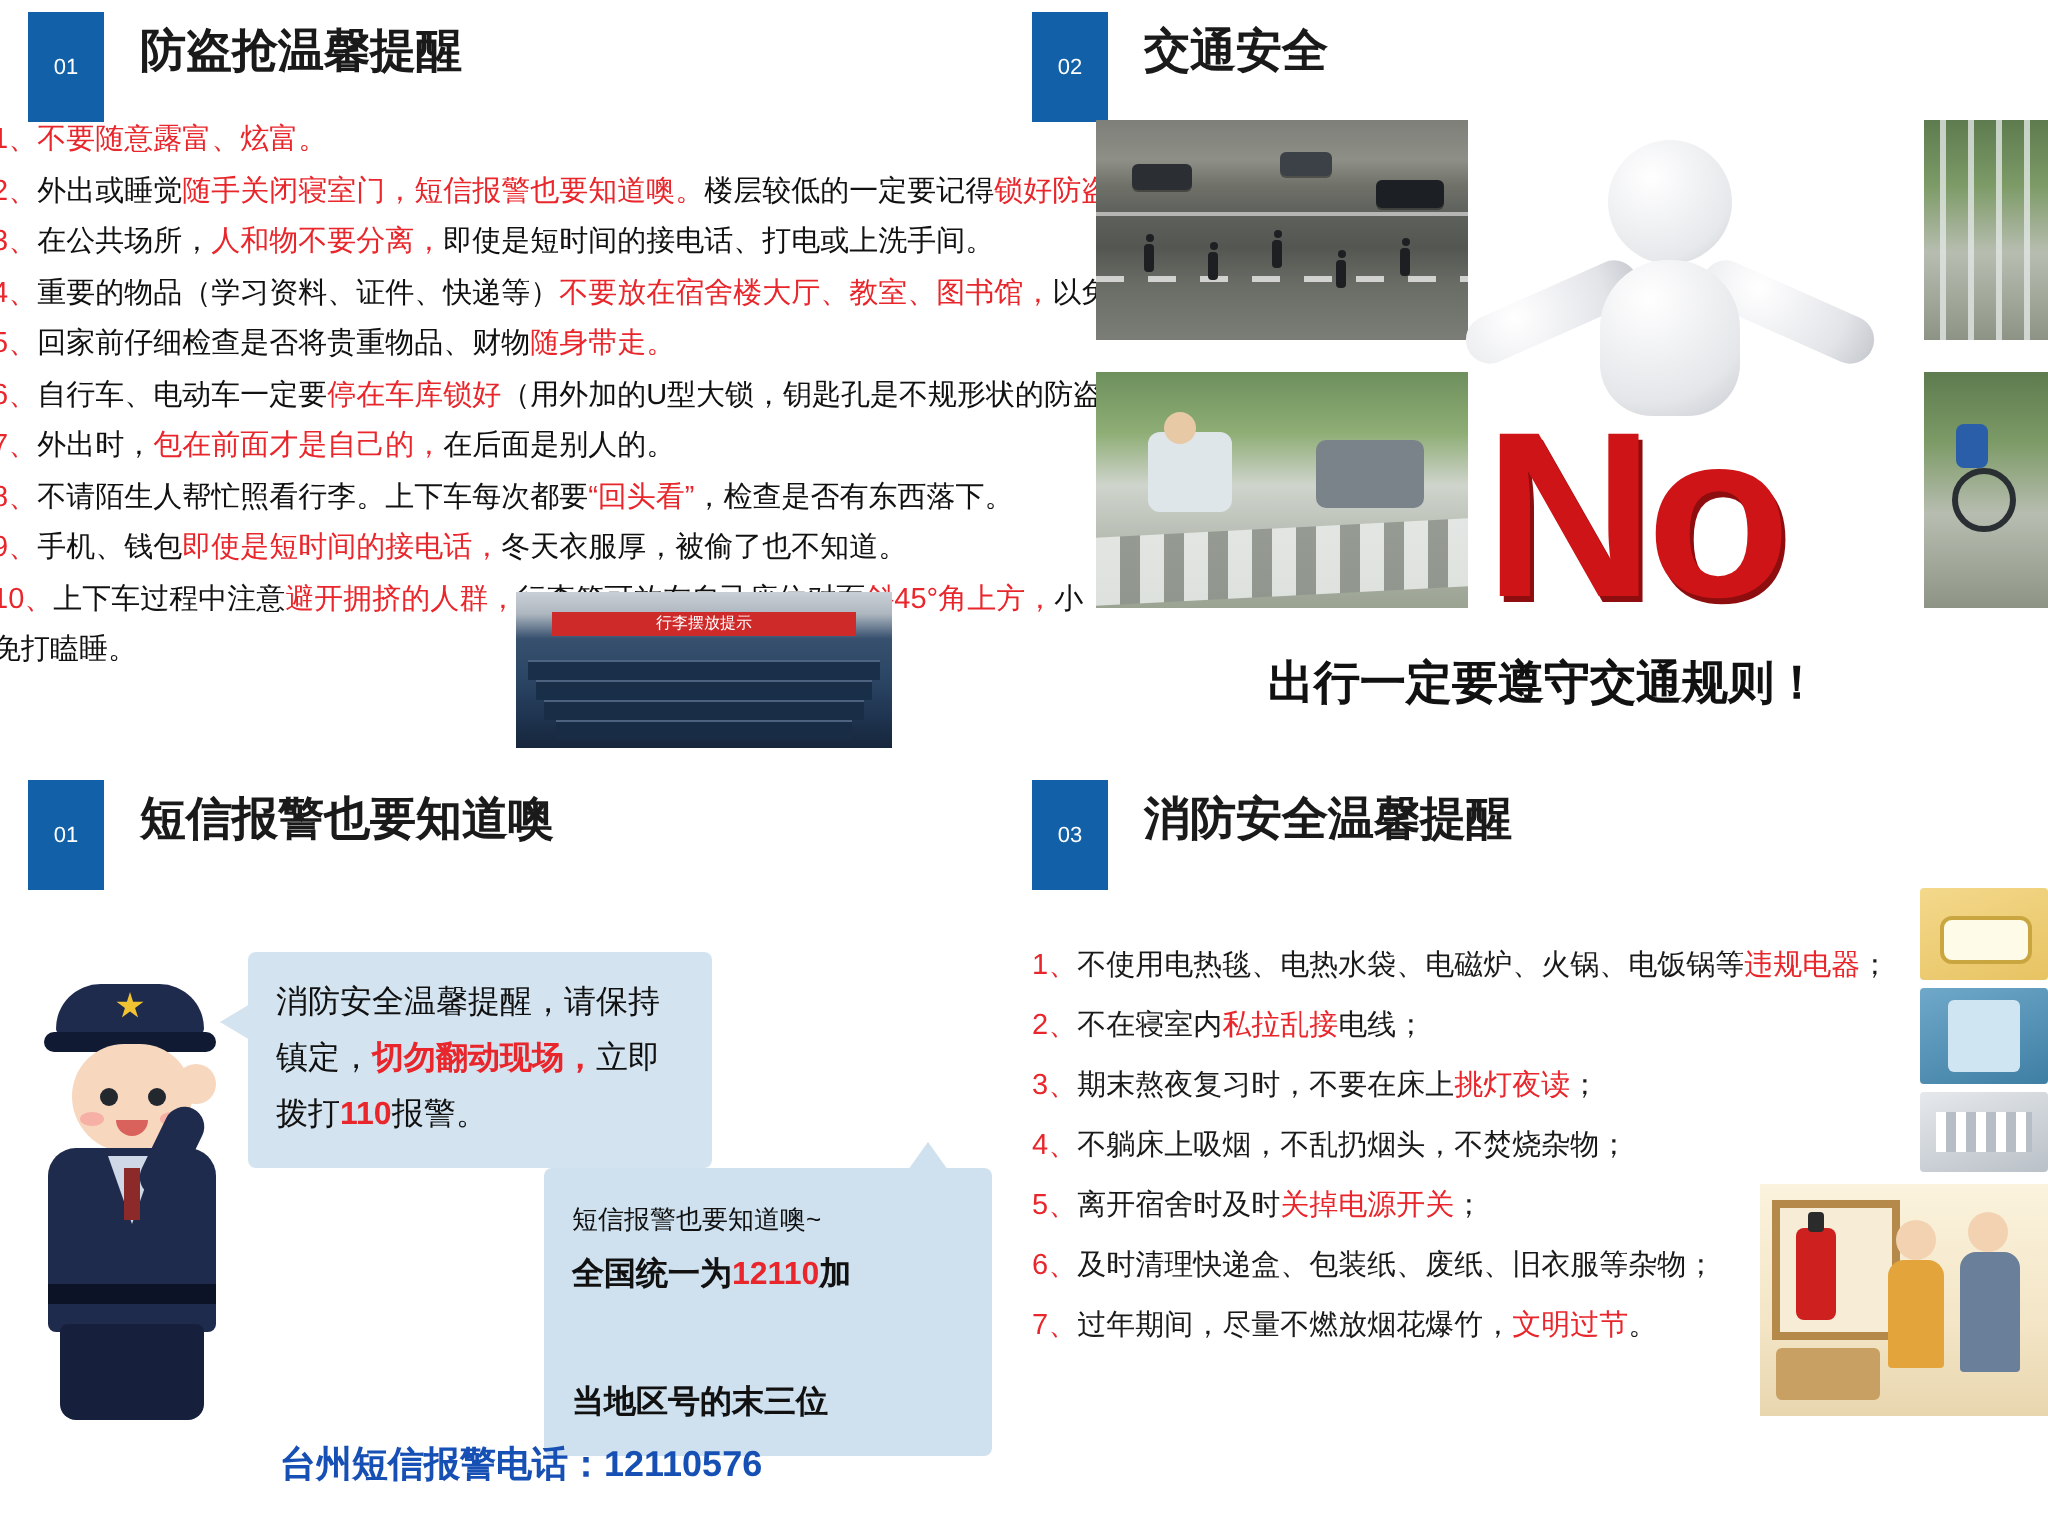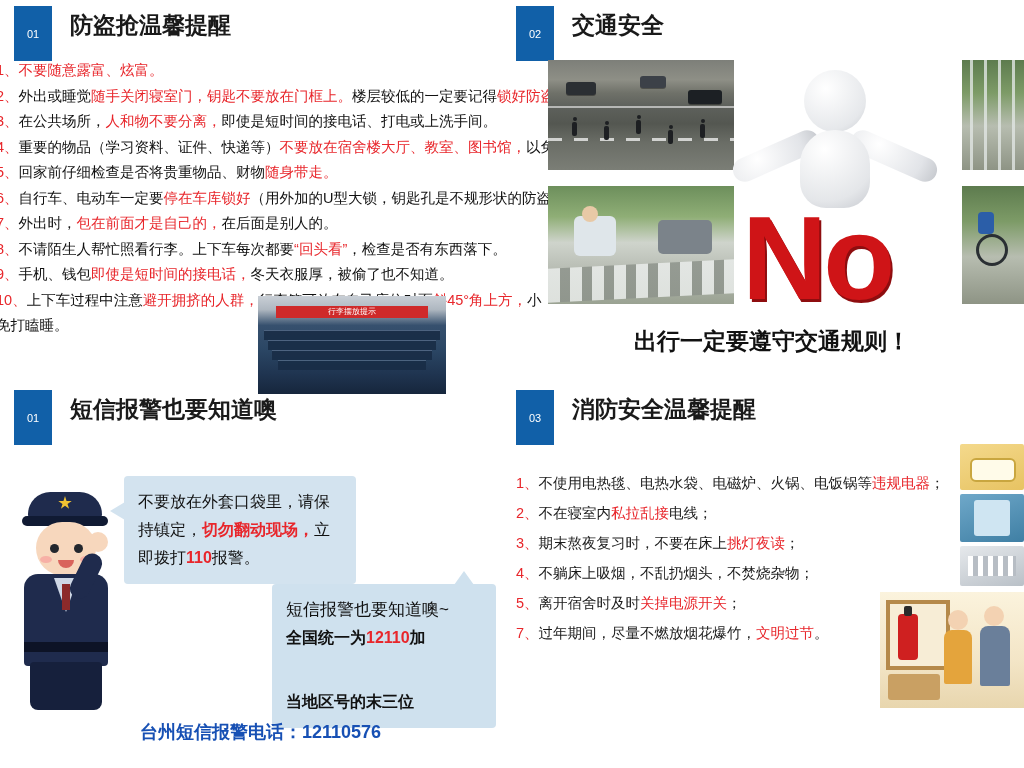--- a/index.html
+++ b/index.html
@@ -357,33 +357,33 @@
 </head>
 <body>
 
 <div class="sec-head" style="left:14px; top:6px;">
   <div class="sec-num">01</div>
   <div class="sec-title">防盗抢温馨提醒</div>
 </div>
 
 <div class="list" id="theft-list" style="left:-4px; top:58px; width:520px;">
     <div class="row"><span class="red">1、</span><span class="red">不要随意露富、炫富。</span></div>
-    <div class="row"><span class="red">2、</span><span class="">外出或睡觉</span><span class="red">随手关闭寝室门，钥匙不要放在门框上。</span><span class="">楼层较低的一定要记得</span><span class="red">锁好防盗窗</span></div>
+    <div class="row"><span class="red">2、</span><span class="">外出或睡觉</span><span class="red">随手关闭寝室门，短信报警也要知道噢。</span><span class="">楼层较低的一定要记得</span><span class="red">锁好防盗窗</span></div>
     <div class="row"><span class="red">3、</span><span class="">在公共场所，</span><span class="red">人和物不要分离，</span><span class="">即使是短时间的接电话、打电或上洗手间。</span></div>
     <div class="row"><span class="red">4、</span><span class="">重要的物品（学习资料、证件、快递等）</span><span class="red">不要放在宿舍楼大厅、教室、图书馆，</span><span class="">以免</span></div>
     <div class="row"><span class="red">5、</span><span class="">回家前仔细检查是否将贵重物品、财物</span><span class="red">随身带走。</span></div>
     <div class="row"><span class="red">6、</span><span class="">自行车、电动车一定要</span><span class="red">停在车库锁好</span><span class="">（用外加的U型大锁，钥匙孔是不规形状的防盗</span></div>
     <div class="row"><span class="red">7、</span><span class="">外出时，</span><span class="red">包在前面才是自己的，</span><span class="">在后面是别人的。</span></div>
     <div class="row"><span class="red">8、</span><span class="">不请陌生人帮忙照看行李。上下车每次都要</span><span class="red">“回头看”</span><span class="">，检查是否有东西落下。</span></div>
     <div class="row"><span class="red">9、</span><span class="">手机、钱包</span><span class="red">即使是短时间的接电话，</span><span class="">冬天衣服厚，被偷了也不知道。</span></div>
     <div class="row"><span class="red">10、</span><span class="">上下车过程中注意</span><span class="red">避开拥挤的人群，</span><span class="">行李箱可放在自己座位对面</span><span class="red">斜45°角上方，</span><span class="">小</span></div>
     <div class="row"><span class="">免打瞌睡。</span></div>
   </div>
 
-<div class="photo train" style="left:258px; top:296px; width:188px; height:98px;">
+<div class="photo train" style="left:258px; top:296px; width:188px; height:78px;">
   <div class="banner" style="left:18px; width:152px;">行李摆放提示</div>
   <div class="seatrow" style="left:6px; right:6px; top:34px;"></div>
   <div class="seatrow" style="left:10px; right:10px; top:44px;"></div>
   <div class="seatrow" style="left:14px; right:14px; top:54px;"></div>
   <div class="seatrow" style="left:20px; right:20px; top:64px;"></div>
 </div>
 
 <div class="sec-head" style="left:516px; top:6px;">
   <div class="sec-num">02</div>
   <div class="sec-title">交通安全</div>
@@ -449,45 +449,46 @@
   <div class="of-shirt"></div>
   <div class="of-tie"></div>
   <div class="of-belt"></div>
   <div class="of-arm"></div>
   <div class="of-hand"></div>
   <div class="of-legs"></div>
 </div>
 
 <div class="bubble" style="left:124px; top:476px; width:204px;">
   <div class="tail left"></div>
-  <div id="bubble-one"><span>不要放在外套口袋里，请保</span><span>持镇定，</span><span class="red bold">切勿翻动现场，</span><span>立即拨打</span><span class="red bold">110</span><span>报警。</span></div>
+  <div id="bubble-one"><span>消防安全温馨提醒，请保</span><span>持镇定，</span><span class="red bold">切勿翻动现场，</span><span>立即拨打</span><span class="red bold">110</span><span>报警。</span></div>
 </div>
 
 <div class="bubble b2" style="left:272px; top:584px; width:196px;">
   <div class="tail up-right"></div>
-  <div style="font-size:17px;">短信报警也要知道噢~</div>
+  <div style="font-size:13px;">短信报警也要知道噢~</div>
   <div style="font-weight:bold; font-size:16px;">
     <span>全国统一为</span><span class="red">12110</span><span>加</span>
   </div>
   <div style="font-weight:bold; font-size:16px;margin-top:36px;">当地区号的末三位</div>
 </div>
 
 <div class="hotline" style="left:140px; top:720px;">台州短信报警电话：12110576</div>
 
 <div class="sec-head" style="left:516px; top:390px;">
   <div class="sec-num">03</div>
   <div class="sec-title">消防安全温馨提醒</div>
 </div>
 
 <div class="fire-list" id="fire-list" style="left:516px; top:468px; width:440px;">
     <div class="row"><span class="red">1、</span><span class="">不使用电热毯、电热水袋、电磁炉、火锅、电饭锅等</span><span class="red">违规电器</span><span class="">；</span></div>
     <div class="row"><span class="red">2、</span><span class="">不在寝室内</span><span class="red">私拉乱接</span><span class="">电线；</span></div>
     <div class="row"><span class="red">3、</span><span class="">期末熬夜复习时，不要在床上</span><span class="red">挑灯夜读</span><span class="">；</span></div>
     <div class="row"><span class="red">4、</span><span class="">不躺床上吸烟，不乱扔烟头，不焚烧杂物；</span></div>
     <div class="row"><span class="red">5、</span><span class="">离开宿舍时及时</span><span class="red">关掉电源开关</span><span class="">；</span></div>
+    <div class="row"><span class="red">6、</span><span class="">及时清理快递盒、包装纸、废纸、旧衣服等杂物；</span></div>
     <div class="row"><span class="red">7、</span><span class="">过年期间，尽量不燃放烟花爆竹，</span><span class="red">文明过节</span><span class="">。</span></div>
   </div>
 
 <div class="appl appl-kettle" style="left:960px; top:444px; width:64px; height:46px;">
   <div style="position:absolute; left:10px; top:14px; width:42px; height:20px; border-radius:6px; background:#fffbe9; border:2px solid #c9a63f;"></div>
 </div>
 <div class="appl appl-fridge" style="left:960px; top:494px; width:64px; height:48px;">
   <div style="position:absolute; left:14px; top:6px; width:36px; height:36px; background:#cfe5f2; border-radius:3px;"></div>
 </div>
 <div class="appl appl-heater" style="left:960px; top:546px; width:64px; height:40px;">

